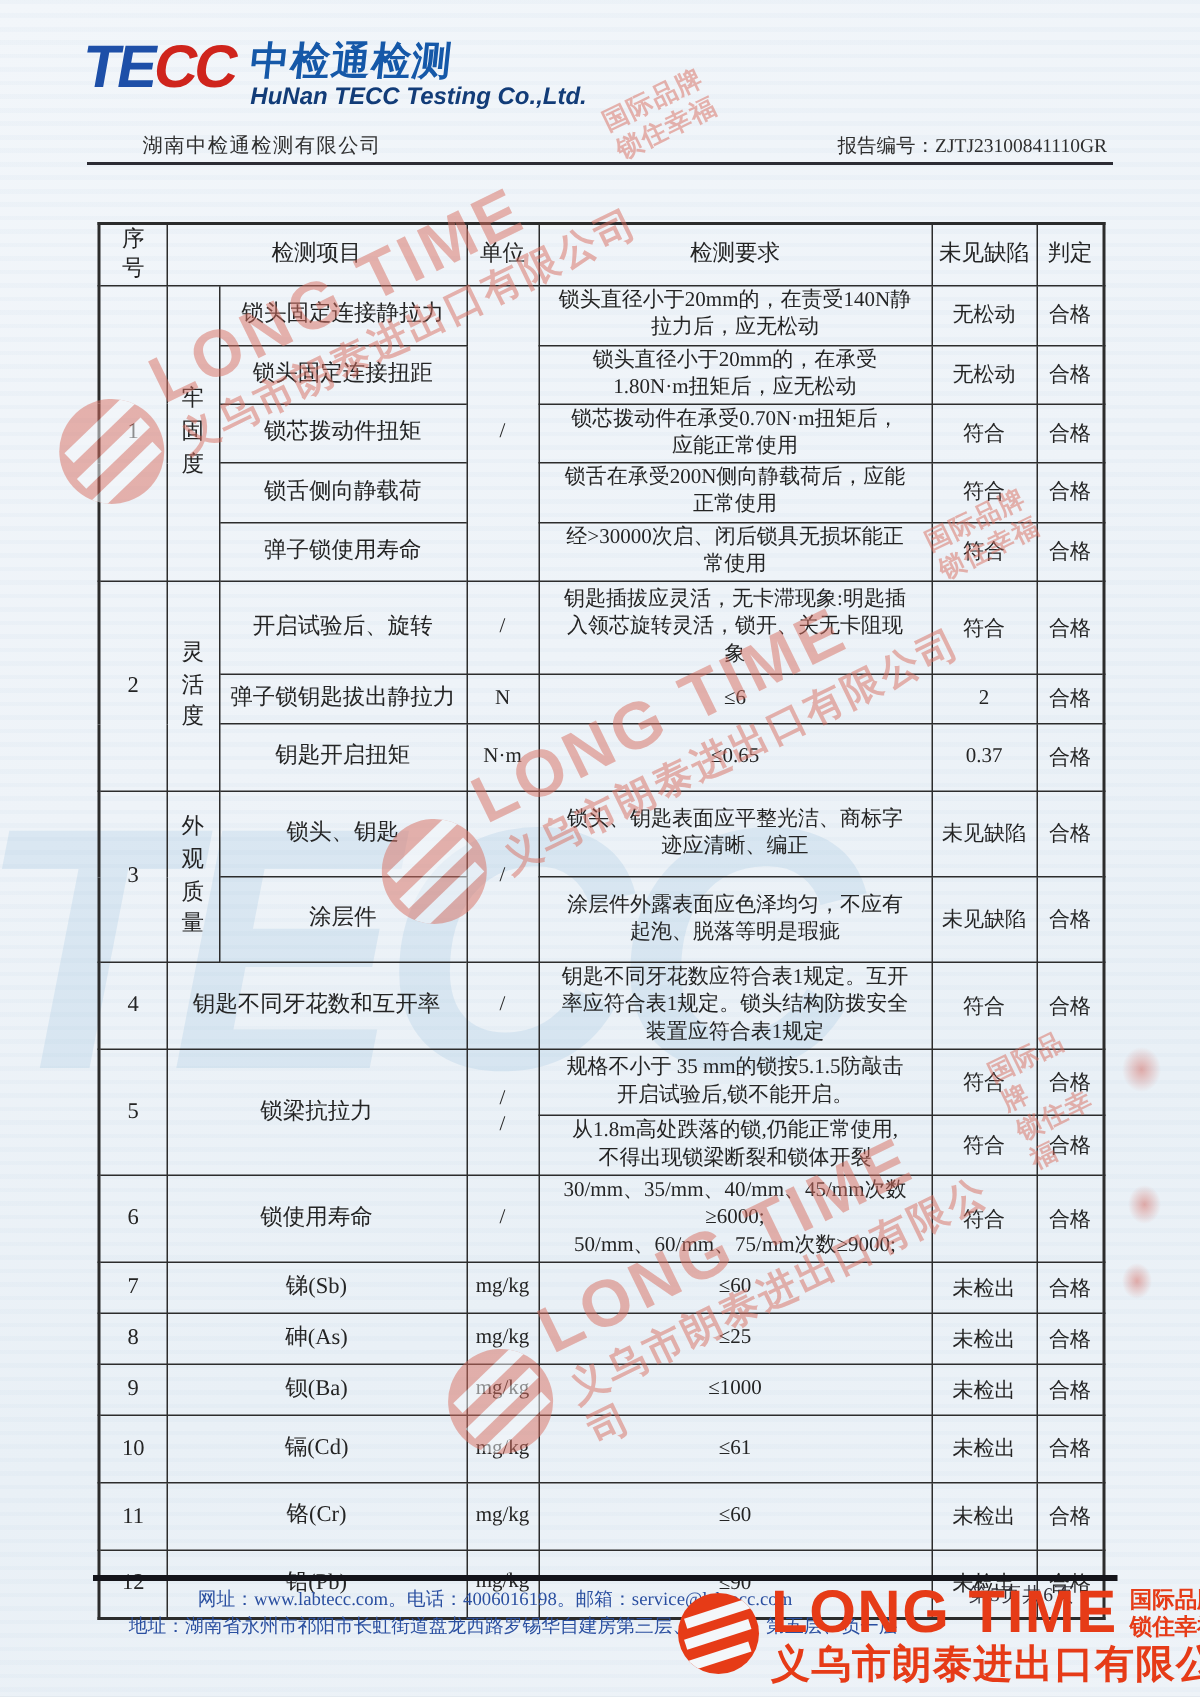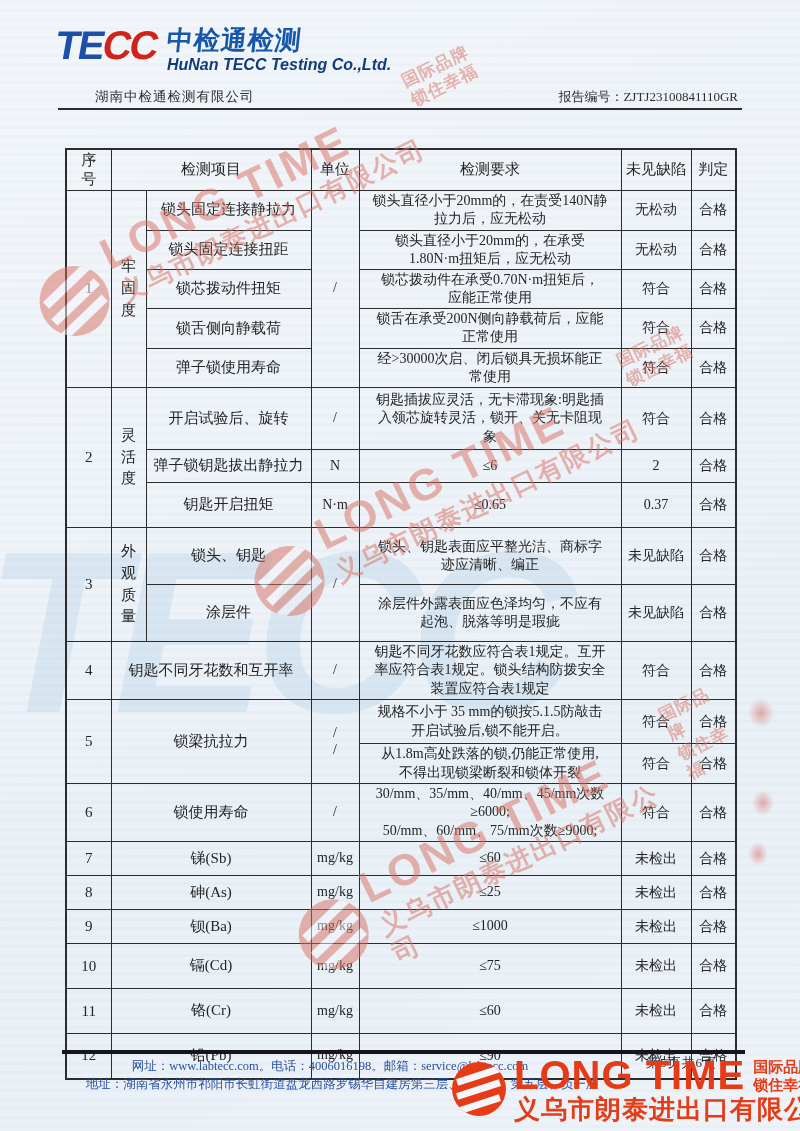--- a/index.html
+++ b/index.html
@@ -251,21 +251,21 @@
       <td class="c-item" colspan="2">钡(Ba)</td>
       <td class="c-unit">mg/kg</td>
       <td class="c-req">≤1000</td>
       <td class="c-res">未检出</td>
       <td class="c-jud">合格</td>
     </tr>
     <tr class="h35">
       <td class="c-no">10</td>
       <td class="c-item" colspan="2">镉(Cd)</td>
       <td class="c-unit">mg/kg</td>
-      <td class="c-req">≤75</td>
+      <td class="c-req">≤61</td>
       <td class="c-res">未检出</td>
       <td class="c-jud">合格</td>
     </tr>
     <tr class="h35">
       <td class="c-no">11</td>
       <td class="c-item" colspan="2">铬(Cr)</td>
       <td class="c-unit">mg/kg</td>
       <td class="c-req">≤60</td>
       <td class="c-res">未检出</td>
       <td class="c-jud">合格</td>

